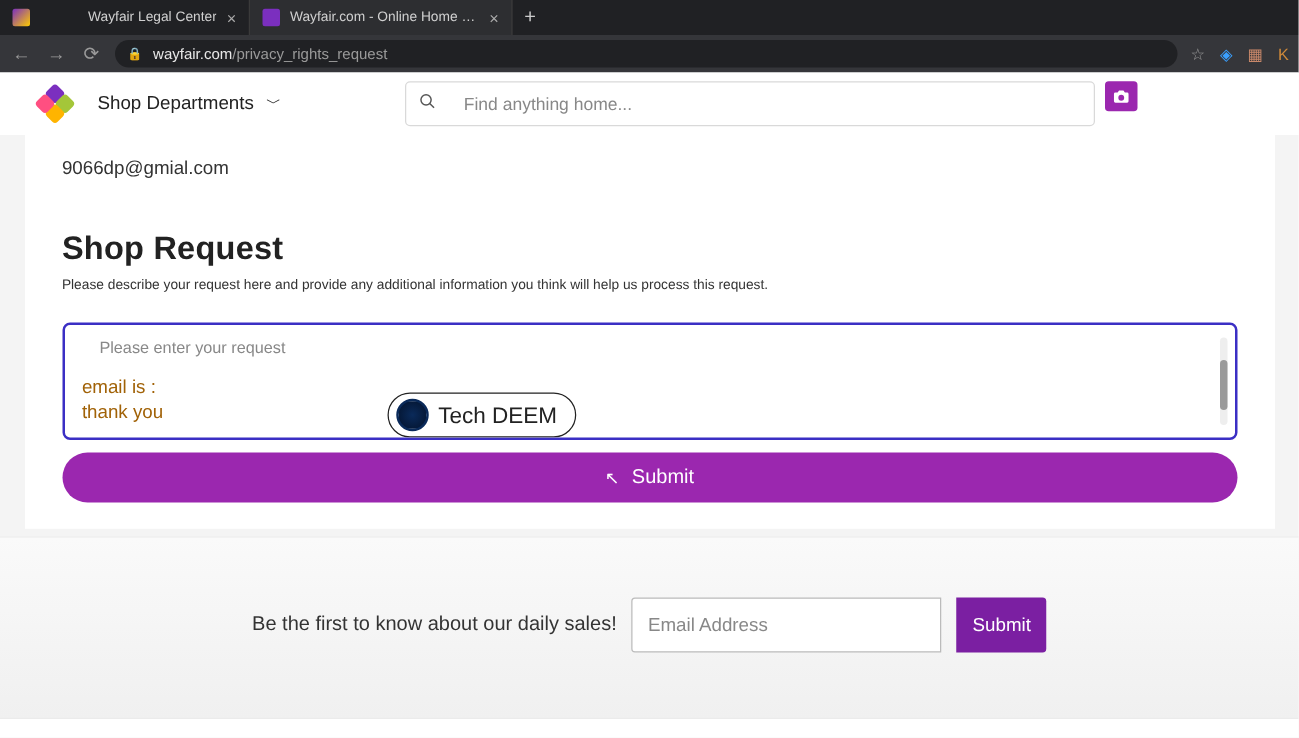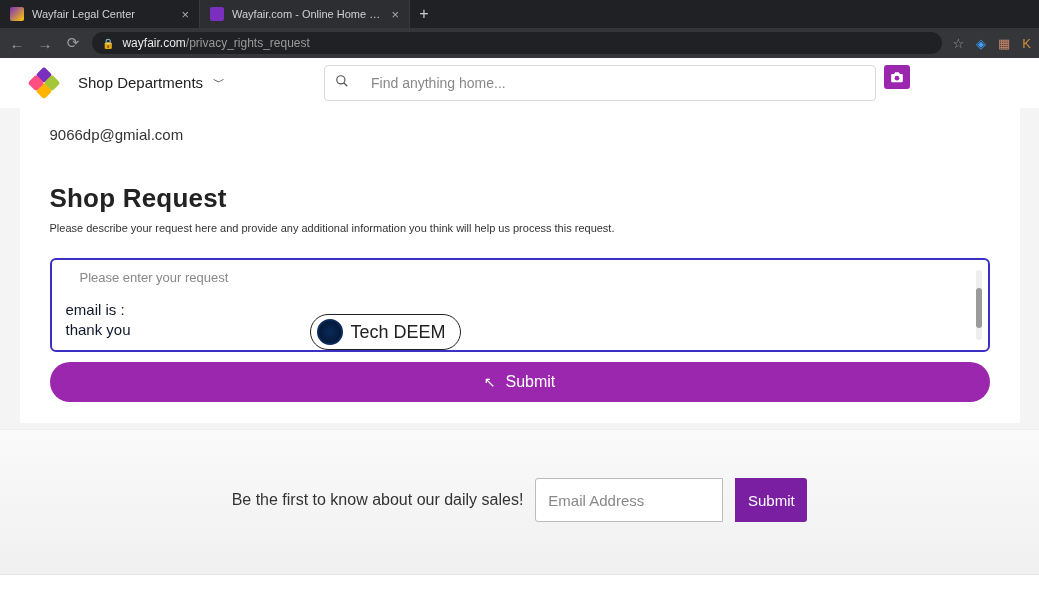--- a/index.html
+++ b/index.html
@@ -5,21 +5,21 @@
   * { box-sizing: border-box; margin: 0; padding: 0; }
   body { font-family: -apple-system, BlinkMacSystemFont, "Segoe UI", Helvetica, Arial, sans-serif; background: #fff; width: 1039px; height: 590px; overflow: hidden; }
 
   
   .browser-tabs { background: #202124; height: 28px; display: flex; align-items: stretch; padding-left: 0; }
   .tab { display: flex; align-items: center; padding: 0 10px 0 10px; color: #d0d0d0; font-size: 11px; min-width: 200px; max-width: 210px; border-right: 1px solid #3a3a3a; background: #2d2e31; }
   .tab.inactive { background: #202124; }
   .tab .favicon { width: 14px; height: 14px; margin-right: 8px; border-radius: 2px; display:inline-block; }
   .fav-wf { background: linear-gradient(135deg,#7b2fbf,#ffcc00); border-radius:50%; }
   .fav-wf2 { background: #7b2fbf; border-radius:50%; }
-  .tab .title { flex: 1; white-space: nowrap; overflow: hidden; text-overflow: ellipsis; }
+  .tab .title { flex: 1; white-space: nowrap; overflow: hidden; text-overflow: ellipsis; text-align: right; }
   .tab .close { margin-left: 8px; color: #aaa; font-size: 13px; }
   .newtab { width: 28px; display: flex; align-items: center; justify-content: center; color: #ccc; font-size: 16px; }
 
   .addr-bar { background: #35363a; height: 30px; display: flex; align-items: center; padding: 0 8px; gap: 10px; }
   .nav-ico { color: #9a9a9a; font-size: 15px; width: 18px; text-align: center; }
   .url-box { flex: 1; background: #202124; border-radius: 14px; height: 22px; display: flex; align-items: center; padding: 0 10px; color: #cfcfcf; font-size: 12px; gap: 8px; }
   .url-box .lock { color: #bdbdbd; font-size: 10px; }
   .url-box .domain { color: #e8e8e8; }
   .url-box .path { color: #9a9a9a; }
   .right-icons { display: flex; align-items: center; gap: 12px; color: #9a9a9a; font-size: 13px; }
@@ -43,34 +43,34 @@
 
   
   .page-bg { background: #f4f4f4; padding: 0; }
   .content-card { background: #fff; max-width: 1000px; margin: 0 auto; padding: 0 30px; min-height: 315px; }
   .email-line { font-size: 15px; color: #333; padding-top: 18px; }
   .req-title { font-size: 26px; font-weight: 800; color: #222; margin-top: 40px; letter-spacing: 0.2px; }
   .req-desc { font-size: 11px; color: #333; margin-top: 8px; }
 
   .textarea-box { position: relative; margin-top: 24px; border: 2px solid #3b2fc4; border-radius: 6px; height: 94px; padding: 10px 28px; font-size: 14px; color: #555; overflow: hidden; }
   .textarea-box .placeholder { color: #888; font-size: 13px; }
-  .textarea-box .entered { position: absolute; left: 14px; bottom: 10px; color: #0f172a; line-height: 1.35; font-size: 15px; }
+  .textarea-box .entered { position: absolute; left: 14px; bottom: 10px; color: #a16207; line-height: 1.35; font-size: 15px; }
   .textarea-box .scroll-track { position:absolute; right:6px; top:10px; width:6px; height:70px; background:#eee; border-radius:3px; }
   .textarea-box .scroll-thumb { position:absolute; right:6px; top:28px; width:6px; height:40px; background:#9a9a9a; border-radius:3px; }
 
   .pill-overlay { position:absolute; left:258px; bottom:0; background:#fff; border:1px solid #222; border-radius: 18px; padding: 4px 14px 4px 6px; display:flex; align-items:center; gap:8px; font-size:18px; color:#222; }
   .pill-overlay .avatar { width:26px; height:26px; border-radius:50%; background: radial-gradient(circle at 50% 50%, #0a2a5a, #03122b); border:2px solid #0a2a5a; }
 
   .submit-btn { margin-top: 10px; width: 100%; height: 40px; background: #9b27af; border: none; border-radius: 22px; color: #fff; font-size: 16px; display:flex; align-items:center; justify-content:center; gap:10px; cursor:pointer; }
   .submit-btn .cursor { font-size:14px; }
 
   
   .footer-band { background: linear-gradient(#fafafa,#f0f0f0); margin-top: 6px; padding: 48px 0 52px; display:flex; align-items:center; justify-content:center; gap: 12px; border-top:1px solid #eee; }
   .footer-text { font-size: 16px; color: #333; }
-  .footer-input { width: 188px; height: 44px; border:1px solid #bbb; border-radius:3px 0 0 3px; padding: 0 12px; font-size:15px; color:#888; background:#fff; display:flex; align-items:center; }
+  .footer-input { width: 248px; height: 44px; border:1px solid #bbb; border-radius:3px 0 0 3px; padding: 0 12px; font-size:15px; color:#888; background:#fff; display:flex; align-items:center; }
   .footer-submit { width: 72px; height: 44px; background:#7b1fa2; color:#fff; border:none; border-radius:0 3px 3px 0; font-size:15px; cursor:pointer; }
 
   .bottom-space { height: 40px; background:#fff; border-top:1px solid #e5e5e5; }
 </style>
 </head>
 <body>
 
 <div class="browser-tabs">
   <div class="tab inactive">
     <span class="favicon fav-wf"></span>

